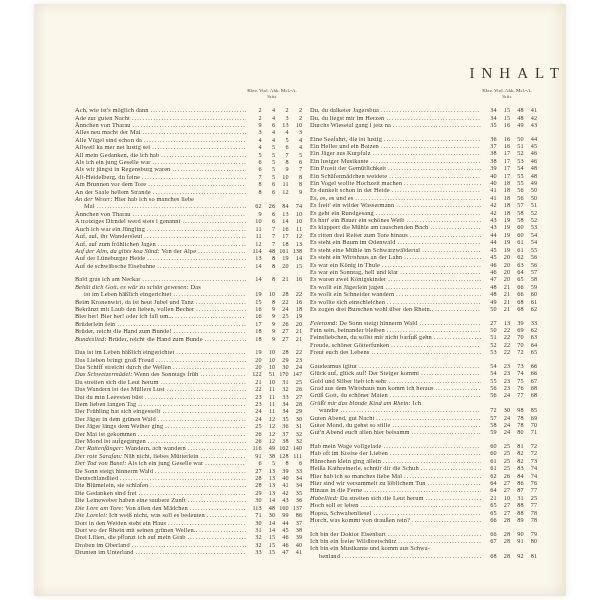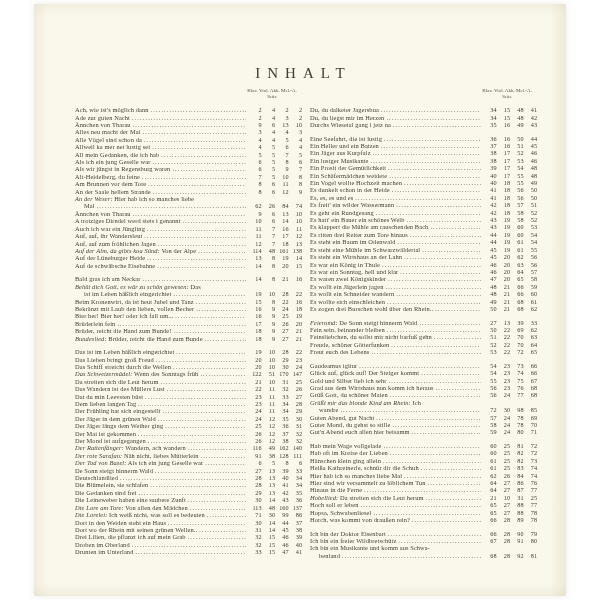--- a/index.html
+++ b/index.html
@@ -14,21 +14,21 @@
       linear-gradient(90deg, rgba(214,208,186,.30) 0, rgba(214,208,186,0) 2.5%,
                       rgba(214,208,186,0) 97%, rgba(214,208,186,.35) 100%),
       linear-gradient(180deg, rgba(214,208,186,.22) 0, rgba(214,208,186,0) 2%,
                       rgba(214,208,186,0) 98%, rgba(214,208,186,.28) 100%),
       #faf7eb;
     box-shadow:0 0 6px rgba(150,140,110,.18);
     color:#46423a;
   }
   .title{
     position:absolute;left:0;top:61px;width:100%;
-    text-align:center;font-size:15px;letter-spacing:7px;
+    text-align:right;font-size:15px;letter-spacing:7px;
     color:#403c34;white-space:nowrap;text-indent:7px;
   }
   .col{position:absolute;top:84px;width:227px;}
   .col-left{left:41px;}
   .col-right{left:276px;}
   .colhead{
     width:60px;margin-left:auto;text-align:center;
     font-size:5px;line-height:5.6px;color:#555046;
     margin-bottom:7px;white-space:nowrap;
   }

